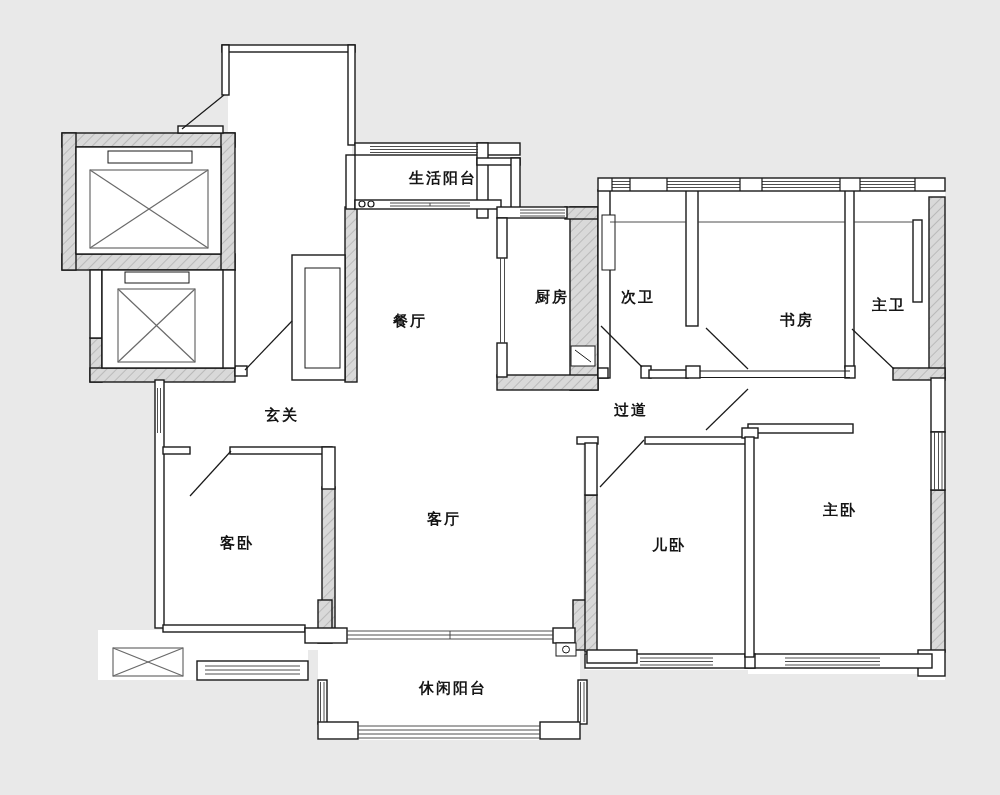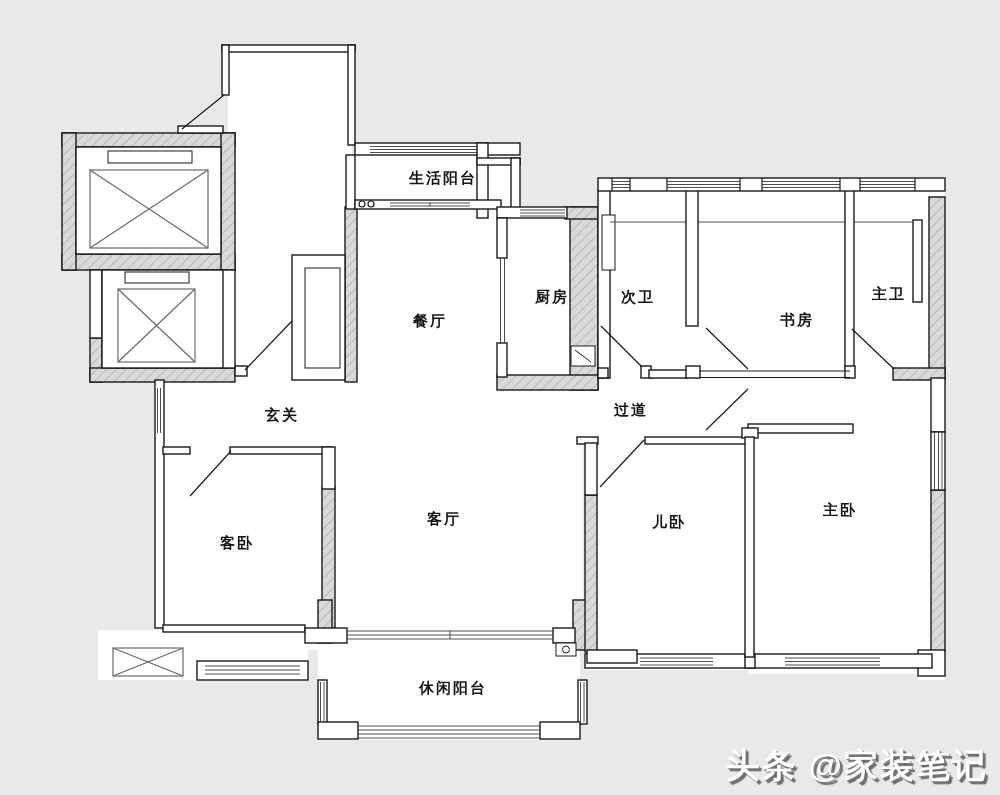--- a/index.html
+++ b/index.html
@@ -281,24 +281,23 @@
   <g stroke="#1a1a1a" stroke-width="1" fill="#ffffff">
     <rect x="556" y="643" width="20" height="13"></rect>
     <circle cx="566" cy="649.5" r="3.5" fill="none"></circle>
   </g>
 </svg>
 
 <div class="room-label" style="left:443px;top:178px">生活阳台</div>
 <div class="room-label" style="left:552px;top:297px">厨房</div>
 <div class="room-label" style="left:638px;top:297px">次卫</div>
 <div class="room-label" style="left:797px;top:320px">书房</div>
-<div class="room-label" style="left:889px;top:294px">主卫</div>
-<div class="room-label" style="left:430px;top:321px">餐厅</div>
+<div class="room-label" style="left:889px;top:305px">主卫</div>
+<div class="room-label" style="left:410px;top:321px">餐厅</div>
 <div class="room-label" style="left:282px;top:415px">玄关</div>
 <div class="room-label" style="left:631px;top:410px">过道</div>
 <div class="room-label" style="left:237px;top:543px">客卧</div>
 <div class="room-label" style="left:444px;top:519px">客厅</div>
-<div class="room-label" style="left:669px;top:522px">儿卧</div>
+<div class="room-label" style="left:669px;top:545px">儿卧</div>
 <div class="room-label" style="left:840px;top:510px">主卧</div>
 <div class="room-label" style="left:453px;top:688px">休闲阳台</div>
 
-<div class="watermark">头条 @家装笔记</div>
 </div>
 
 </body></html>

